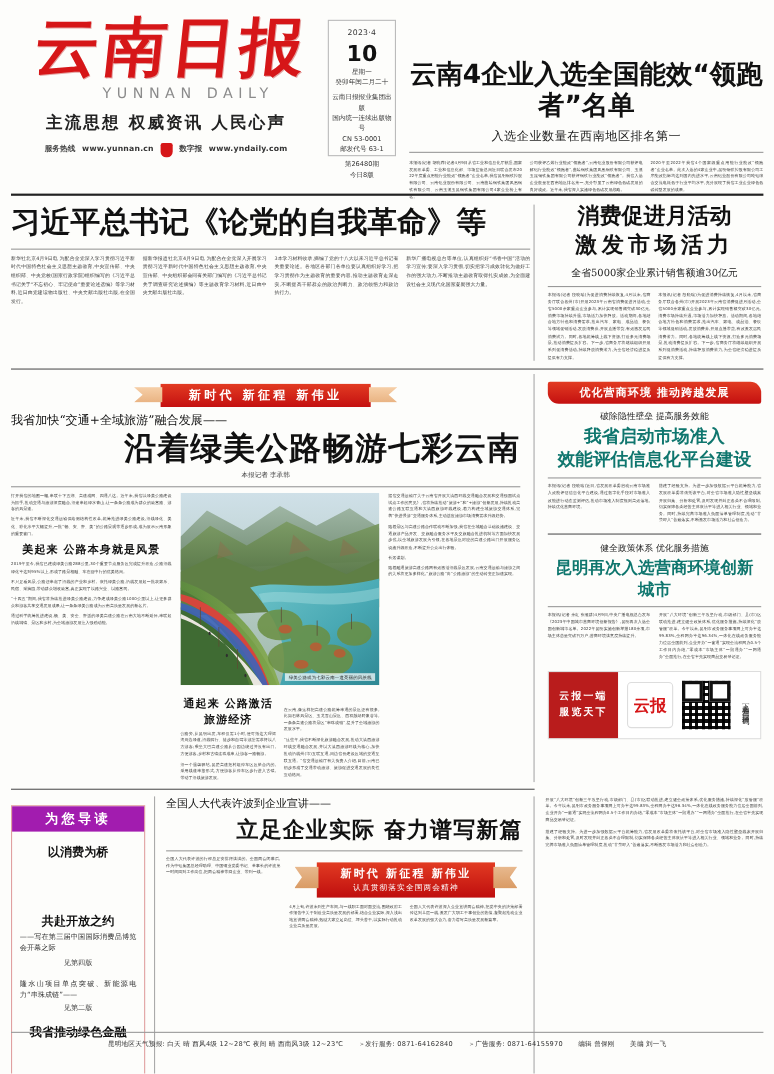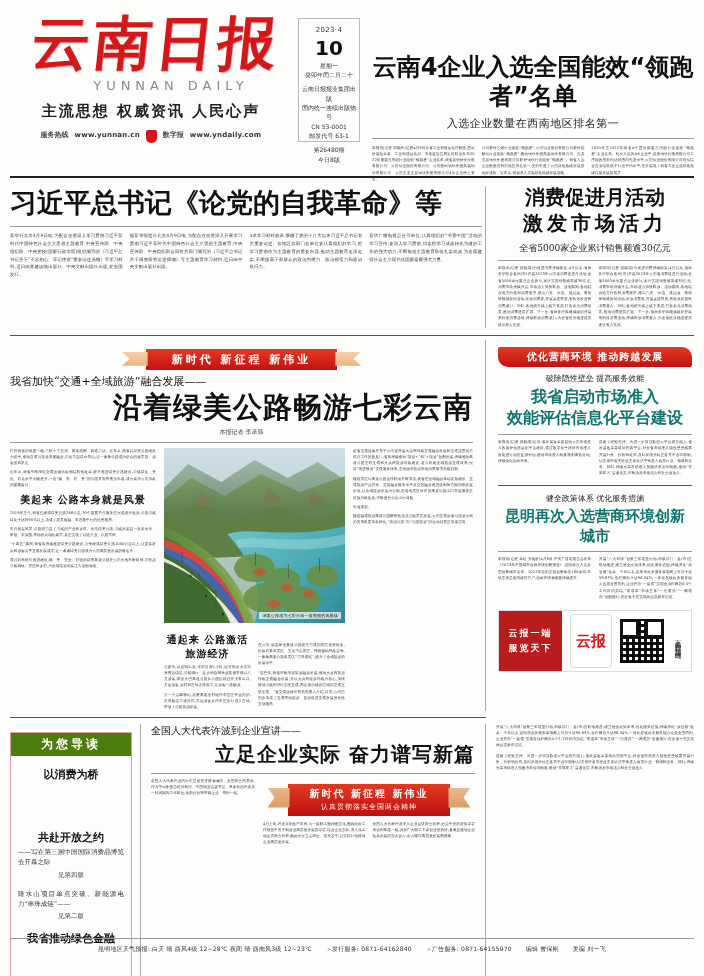--- a/index.html
+++ b/index.html
@@ -119,21 +119,21 @@
     font-size: 10px; font-weight: 700; letter-spacing: 1px; text-align: center;
     padding: 3px 6px; border-radius: 2px 10px 2px 10px; margin: 7px 0 6px;
   }
   .sec-shoulder { text-align: center; font-size: 8px; color: #222; font-family:"DejaVu Serif",serif; margin-bottom: 2px; }
   .sec-title { text-align: center; font-size: 16px; font-weight: 700; color: #0f766e; line-height: 1.35; }
   .sec-title .l2 { display: block; }
 
   
   .guide-box { border: 1px solid #e0a0a0; margin-top: 8px; }
   .guide-head {
-    background: #4d7c0f; color: #fff; text-align: center; font-size: 12px;
+    background: #a21caf; color: #fff; text-align: center; font-size: 12px;
     font-weight: 700; letter-spacing: 3px; padding: 3px 0;
   }
   .guide-body { padding: 6px 7px 8px; }
   .guide-item { text-align: center; padding: 5px 0; }
   .guide-item .gt { font-size: 11px; font-weight: 700; color: #111; line-height: 1.45; }
   .guide-item .gt .l2 { display: block; margin-top: 47px; }
   .guide-item .gd { font-size: 6.5px; color: #333; line-height: 1.5; margin-top: 3px; text-align: justify; }
   .guide-item .gpre { font-size: 6.5px; color: #333; line-height: 1.5; margin-bottom: 2px; text-align: justify; }
   .guide-item .gp { font-size: 6.5px; color: #444; margin-top: 3px; }
 
@@ -160,21 +160,21 @@
   .ribbon2::after  { right:-20px; clip-path: polygon(0 0,100% 0,calc(100% - 7px) 50%,100% 100%,0 100%); }
 
   
   .promo { display: flex; border: 1px solid #ddd; margin-top: 10px; height: 62px; }
   .promo-red {
     background: #b91c1c; color: #fff; width: 84px; display: flex; flex-direction: column;
     align-items: center; justify-content: center; font-size: 9px; font-weight: 700; letter-spacing: 2px; line-height: 1.7;
   }
   .promo-rest { flex: 1; display: flex; align-items: center; gap: 8px; padding: 0 8px; background: #fff; }
   .promo-seal {
-    width: 42px; height: 54px; border: 1px solid #ddd; border-radius: 4px;
+    width: 42px; height: 42px; border: 1px solid #ddd; border-radius: 4px;
     display: flex; align-items: center; justify-content: center;
     font-family:"DejaVu Serif",serif; font-size: 15px; font-weight: 700; color: #d61618;
   }
   .qr { width: 44px; height: 44px; background:
      repeating-linear-gradient(0deg,#111 0 3px,#fff 3px 6px),
      repeating-linear-gradient(90deg,#111 0 3px,transparent 3px 6px);
      background-blend-mode: multiply; position: relative; }
   .qr::before, .qr::after {
     content:""; position:absolute; width:13px; height:13px; border:3px solid #111; background:#fff;
   }

